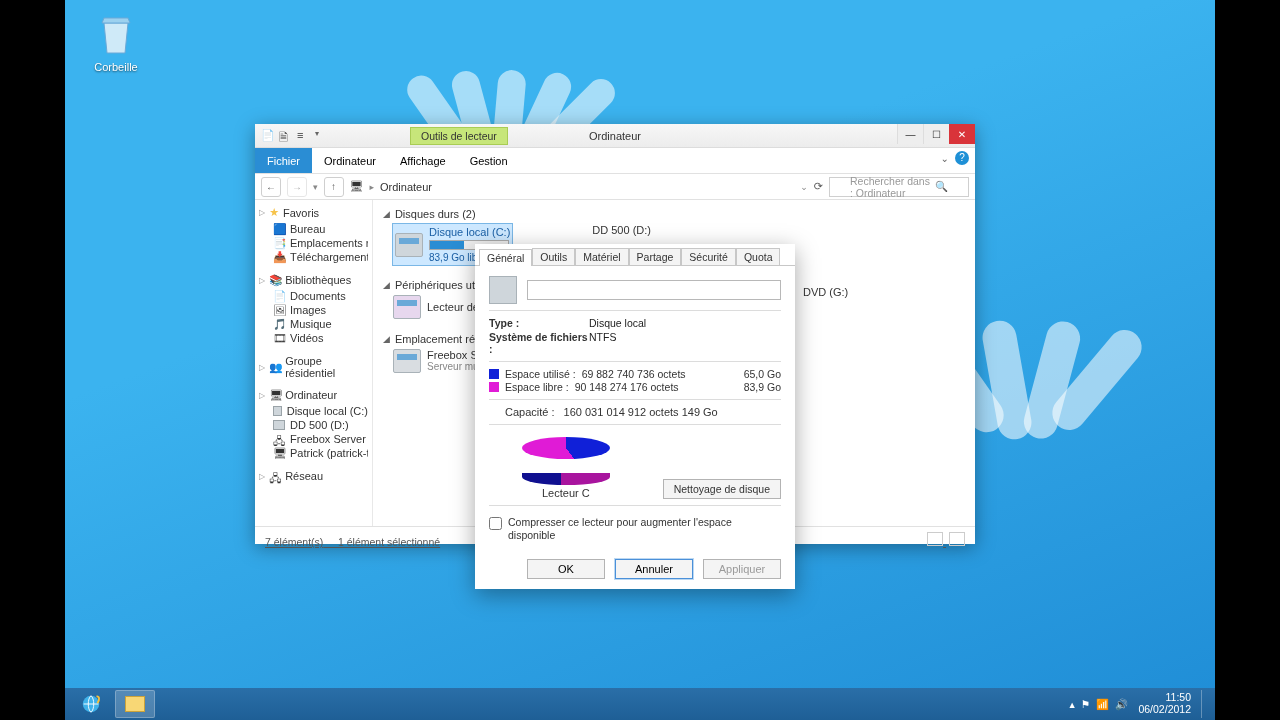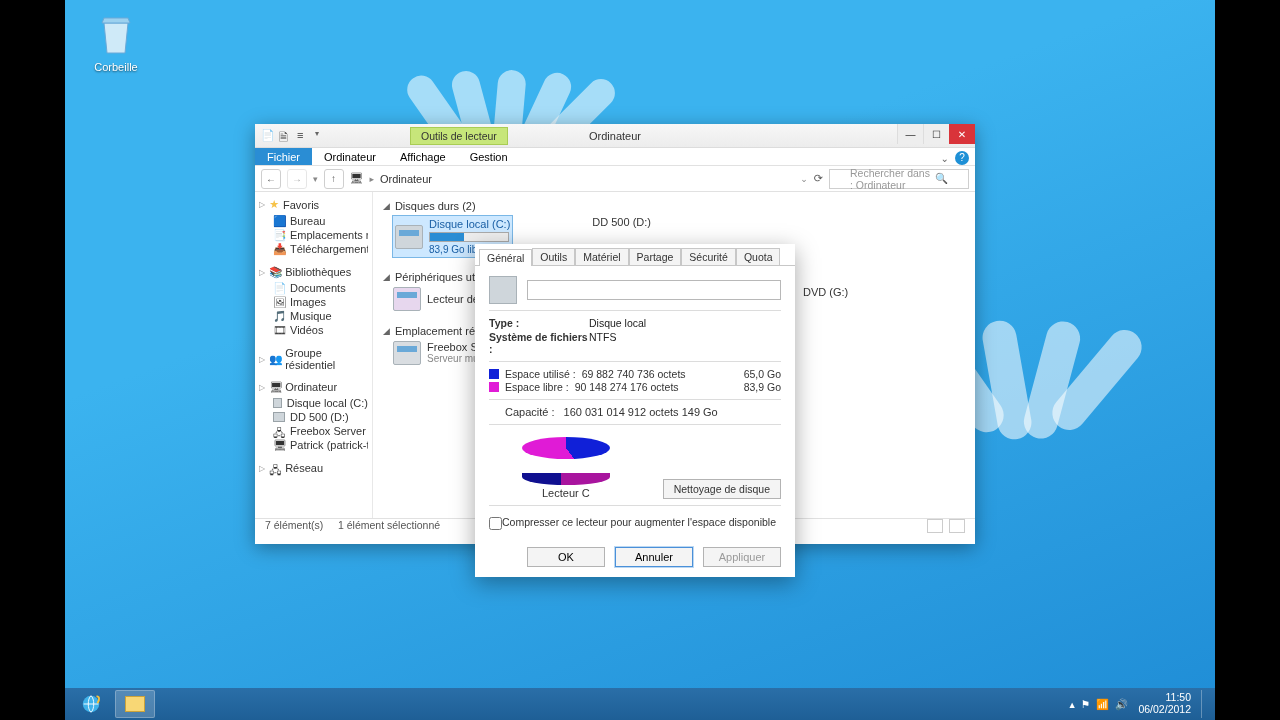--- a/index.html
+++ b/index.html
@@ -28,21 +28,21 @@
   .titlebar{height:24px;background:linear-gradient(#f7f7f7,#ececec);border-bottom:1px solid #dcdcdc;display:flex;align-items:center;font-size:11px;color:#333;position:relative;}
   .quick-icons{display:flex;gap:4px;padding:0 6px;}
   .quick-icons span{width:14px;height:14px;display:inline-block;}
   .tabhdr{position:absolute;left:155px;top:3px;background:#c7e67a;border:1px solid #a9cc55;padding:2px 10px;font-size:10.5px;}
   .wincaption{position:absolute;left:50%;transform:translateX(-50%);font-size:11px;}
   .winbtns{position:absolute;right:0;top:0;display:flex;}
   .winbtns div{width:26px;height:20px;display:flex;align-items:center;justify-content:center;font-size:10px;}
   .winbtns .min,.winbtns .max{background:#eee;border-left:1px solid #ddd;}
   .winbtns .close{background:#d9343a;color:#fff;}
 
-  .ribbon{height:18px;border-bottom:1px solid #e1e1e1;display:flex;align-items:stretch;font-size:11px;position:relative;}
+  .ribbon{height:26px;border-bottom:1px solid #e1e1e1;display:flex;align-items:stretch;font-size:11px;position:relative;}
   .ribbon .rtab{padding:0 12px;display:flex;align-items:center;cursor:pointer;}
   .ribbon .rtab.file{background:#2a8dd4;color:#fff;}
   .ribbon .help{position:absolute;right:6px;top:3px;width:14px;height:14px;border-radius:50%;background:#1e90d6;color:#fff;font-size:10px;text-align:center;line-height:14px;}
   .ribbon .chev{position:absolute;right:26px;top:5px;font-size:10px;color:#666;}
 
   .addrbar{height:26px;border-bottom:1px solid #e1e1e1;display:flex;align-items:center;font-size:11px;color:#333;padding:0 6px;gap:6px;}
   .navbtn{width:20px;height:20px;border:1px solid #cfcfcf;border-radius:3px;display:flex;align-items:center;justify-content:center;color:#555;font-size:10px;}
   .addrpath{flex:1;display:flex;align-items:center;gap:6px;}
   .addr-right{display:flex;align-items:center;gap:6px;}
   .searchbox{width:140px;height:20px;border:1px solid #cfcfcf;display:flex;align-items:center;padding:0 20px;color:#999;font-size:10.5px;justify-content:space-between;}
@@ -61,21 +61,21 @@
   .drive-row{display:flex;gap:80px;align-items:flex-start;margin-left:10px;}
   .drive{display:flex;gap:6px;align-items:center;}
   .drive.selected{background:#cde8ff;outline:1px solid #7ab7e6;padding:2px;}
   .drive .dicon{width:28px;height:24px;background:#cfd6db;border:1px solid #a9b2b8;border-radius:2px;position:relative;}
   .drive .dicon:after{content:'';position:absolute;left:3px;right:3px;top:4px;height:6px;background:#6aa9d8;}
   .drive .dr-text .title{color:#1a5fa5;}
   .drive .dr-text .bar{width:80px;height:10px;border:1px solid #aaa;margin:2px 0;position:relative;background:#eee;}
   .drive .dr-text .bar .fill{position:absolute;left:0;top:0;bottom:0;background:#2a8dd4;}
   .drive .dr-text .free{color:#1a5fa5;font-size:10px;}
 
-  .statusbar{height:22px;border-top:1px solid #e1e1e1;display:flex;align-items:flex-start;font-size:10.5px;color:#555;padding:0 10px;justify-content:space-between;}
+  .statusbar{height:22px;border-top:1px solid #e1e1e1;display:flex;align-items:flex-end;font-size:10.5px;color:#555;padding:0 10px;justify-content:space-between;text-decoration:underline;}
   .statusbar .views span{display:inline-block;width:16px;height:14px;border:1px solid #ccc;margin-left:3px;}
 
   
   .props{position:absolute;left:410px;top:244px;width:320px;background:#fff;box-shadow:0 6px 22px rgba(0,0,0,.35);font-size:11px;color:#333;}
   .tabs{display:flex;border-bottom:1px solid #c7c7c7;padding:4px 4px 0;gap:0;}
   .tabs div{padding:2px 7px;border:1px solid #c7c7c7;border-bottom:none;background:#f4f4f4;font-size:10.5px;cursor:pointer;}
   .tabs div.active{background:#fff;position:relative;top:1px;}
   .pbody{padding:10px 14px 8px;}
   .prow{display:flex;align-items:center;margin-bottom:2px;}
   .picon{width:28px;height:28px;background:#cfd6db;border:1px solid #a9b2b8;margin-right:10px;}
@@ -90,21 +90,21 @@
   .ubytes{width:120px;margin-left:6px;} .usize{margin-left:auto;}
   .pie-wrap{display:flex;align-items:flex-end;gap:20px;margin:6px 0 4px;}
   .pie-col{flex:1;text-align:center;}
   .pie{width:88px;height:46px;margin:0 auto;}
   .ellipse{width:88px;height:40px;border-radius:50%;
     background:conic-gradient(#1020d8 0 158deg,#e01bd6 158deg 360deg);
     transform:scaleY(.55);transform-origin:top;margin-top:6px;}
   .pie-side{width:88px;height:12px;background:linear-gradient(90deg,#101090 0 44%,#a8149e 44% 100%);border-radius:0 0 44px 44px/0 0 8px 8px;margin-top:-4px;}
   .cleanup{height:20px;border:1px solid #b3b3b3;background:#f4f4f4;padding:0 10px;display:flex;align-items:center;font-size:10.5px;cursor:pointer;}
   .checks{margin-top:10px;font-size:10.5px;}
-  .checks label{display:flex;align-items:flex-start;margin:3px 0;line-height:1.25;}
+  .checks label{display:flex;gap:6px;align-items:flex-start;margin:3px 0;line-height:1.25;}
   .checks input{margin:1px 0 0 0;}
   .dlgbtns{display:flex;gap:10px;justify-content:flex-end;padding:6px 14px 10px;border-top:0;}
   .dlgbtns button{width:78px;height:20px;border:1px solid #b3b3b3;background:#f4f4f4;font-size:11px;cursor:pointer;}
   .dlgbtns button.focus{border:1px solid #4a90d9;outline:1px solid #bcd8f2;}
   .dlgbtns button.disabled{color:#9a9a9a;}
 
   
   .dvd-label{position:absolute;left:738px;top:286px;font-size:11px;color:#333;}
 
   

